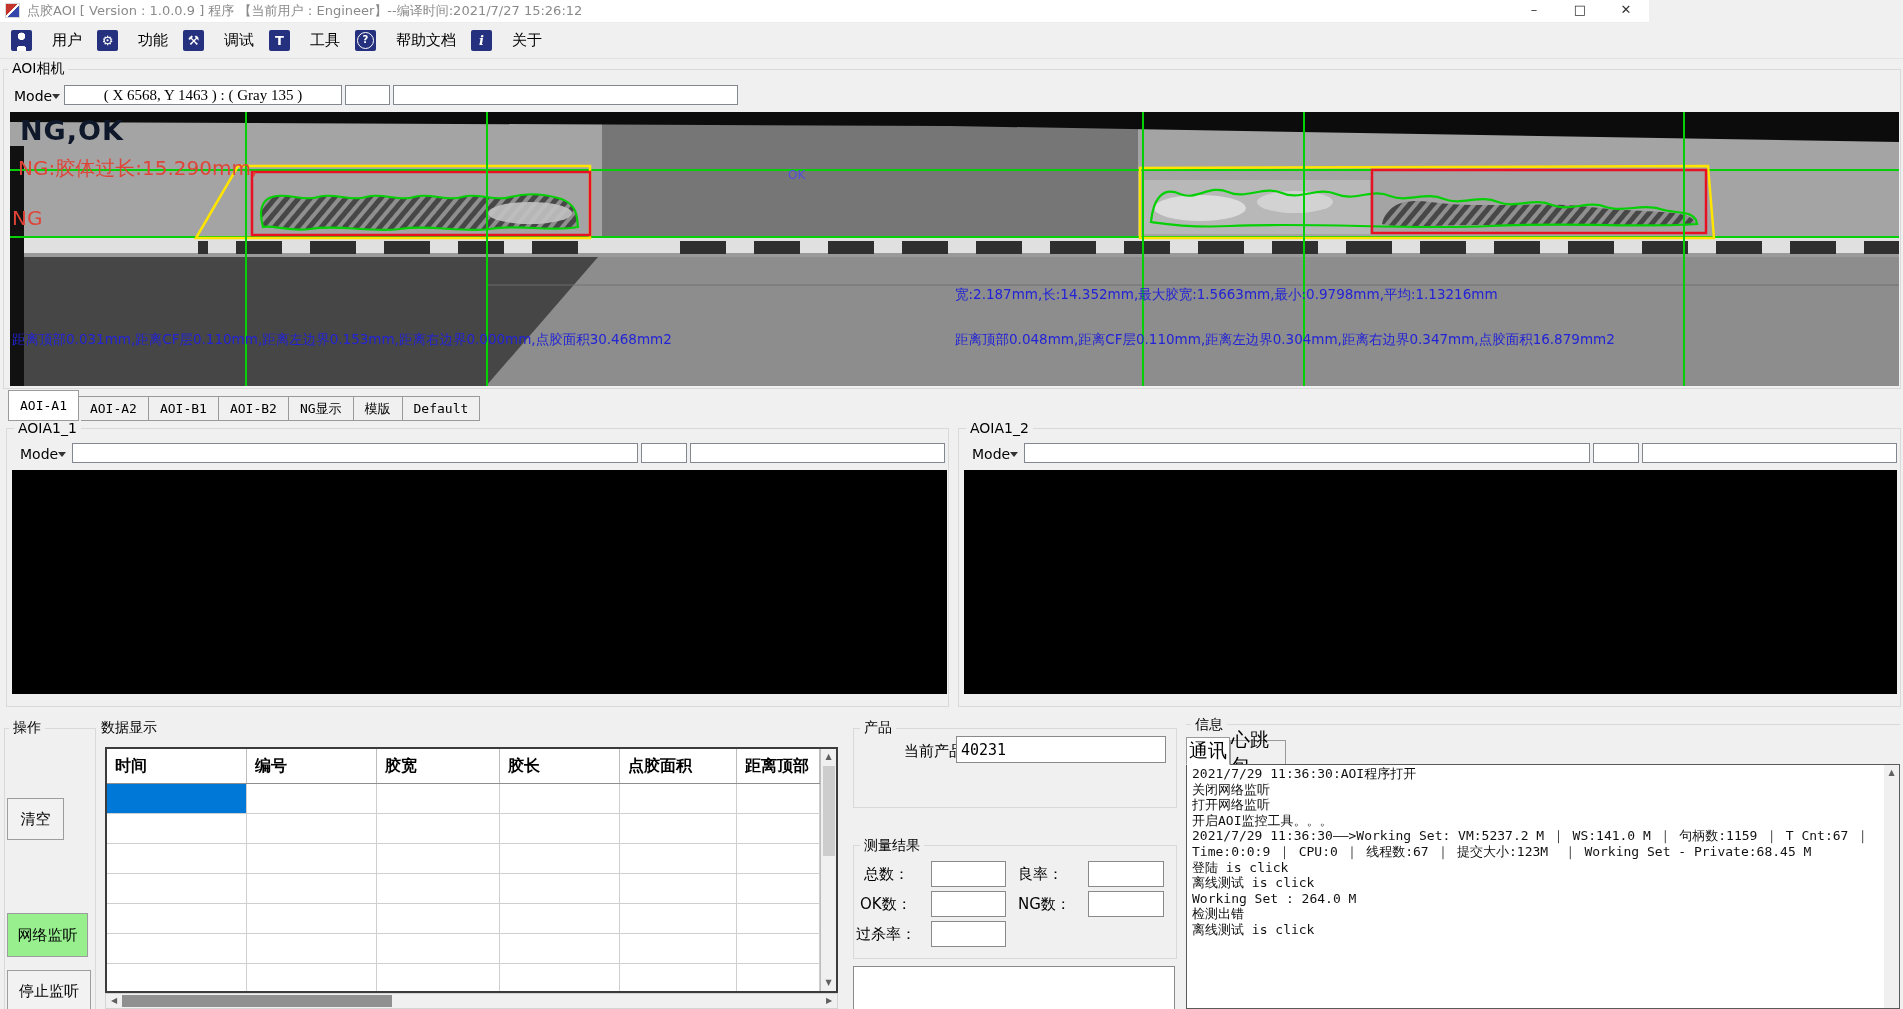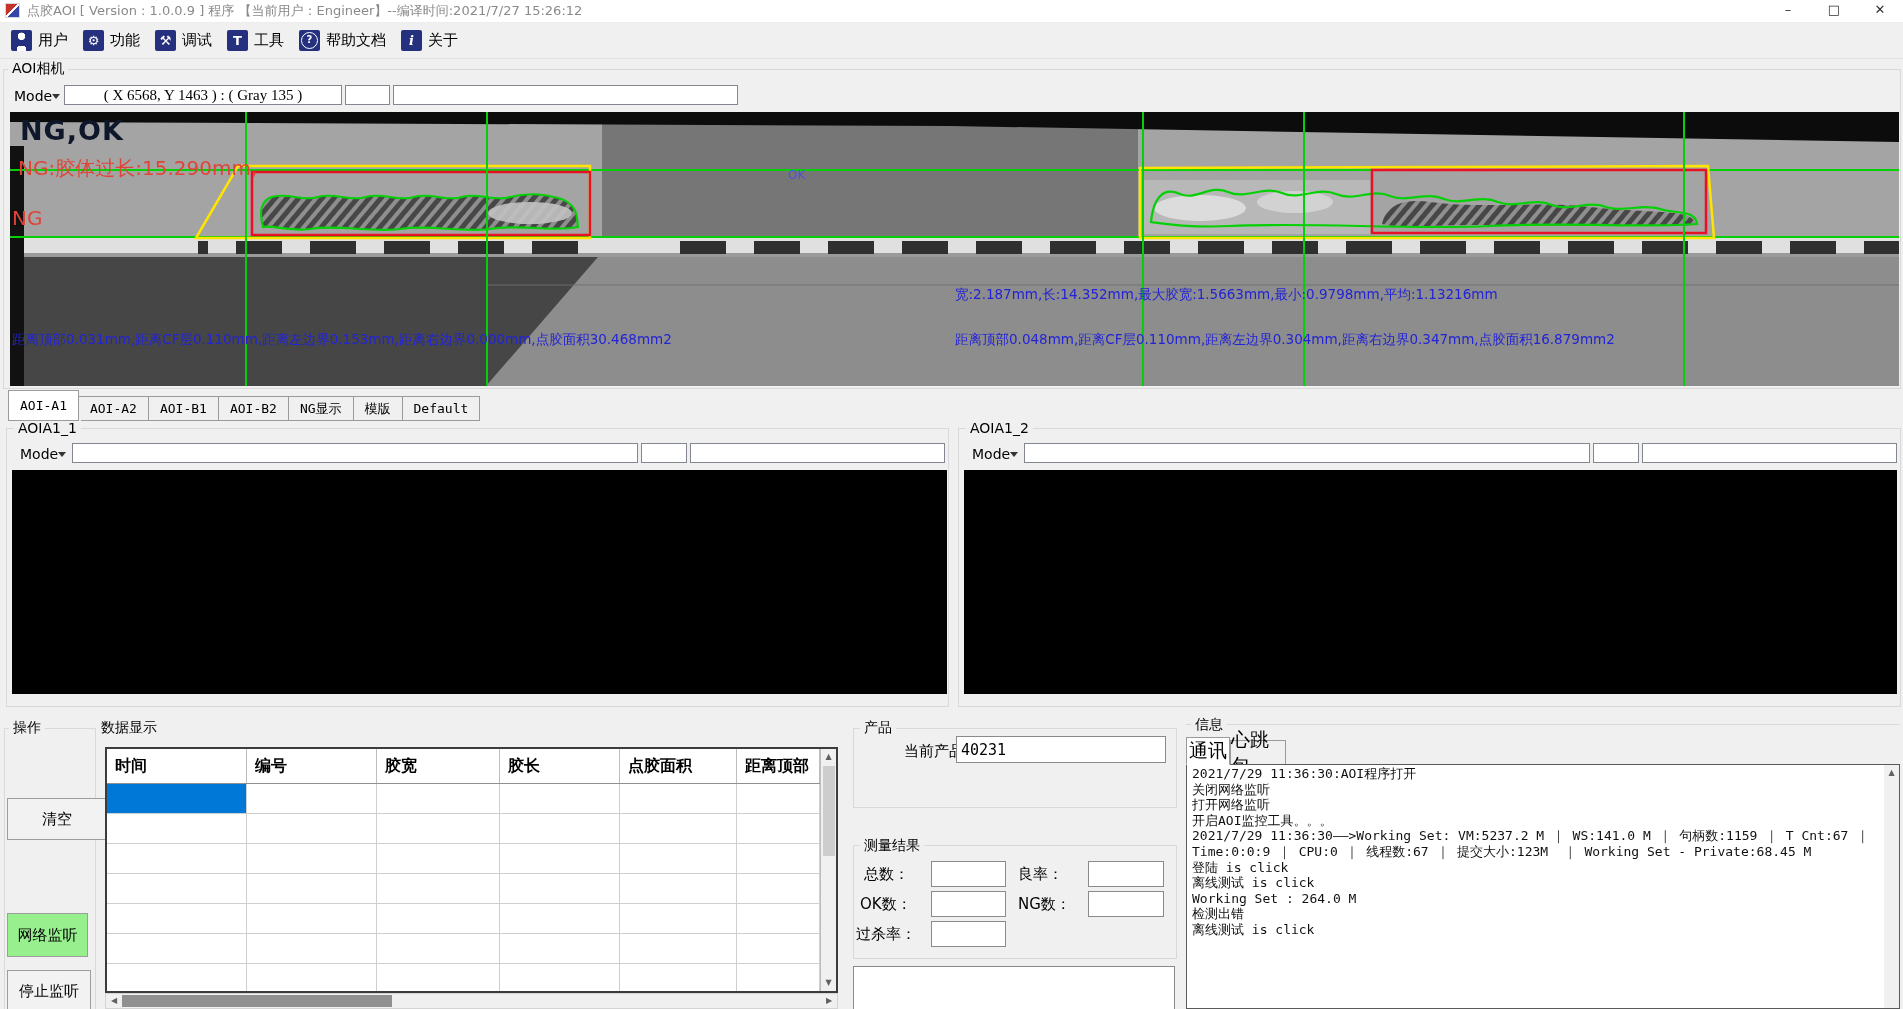--- a/index.html
+++ b/index.html
@@ -2,32 +2,32 @@
 <html><head>
 <meta charset="utf-8">
 <style>
   html,body{margin:0;padding:0;background:#f0f0f0;}
   body{width:1903px;height:1009px;overflow:hidden;
        font-family:"DejaVu Sans","Liberation Sans",sans-serif;font-size:14px;color:#000;}
   .app{position:relative;width:1903px;height:1009px;overflow:hidden;background:#f0f0f0;}
   .a{position:absolute;}
 
   
-  .titlebar{left:0;top:0;width:1903px;height:22px;background:#ffffff;border-bottom:1px solid #ededed;}
+  .titlebar{left:0;top:0;width:1649px;height:22px;background:#ffffff;border-bottom:1px solid #ededed;}
   .app-icon{left:5px;top:3px;width:15px;height:15px;
             background:linear-gradient(135deg,#c5342c 0 44%,#ffffff 44% 56%,#3646ab 56%);
             box-shadow:0 0 0 1px #d8d8d8 inset;}
   .title-text{left:27px;top:0;height:22px;line-height:22px;font-size:13px;color:#8a8a8a;white-space:nowrap;}
   .win-controls{right:0;top:0;height:22px;display:flex;}
   .win-btn{width:46px;height:22px;text-align:center;line-height:20px;font-size:13px;color:#333;}
 
   
   .toolbar{left:0;top:23px;width:1903px;height:36px;display:flex;align-items:center;
            padding-left:8px;gap:9px;border-bottom:1px solid #e2e2e2;background:#f0f0f0;box-sizing:border-box;}
-  .tb-btn{display:flex;align-items:center;gap:6px;padding:2px 3px;font-size:15px;white-space:nowrap;}
+  .tb-btn{display:flex;align-items:center;gap:20px;padding:2px 3px;font-size:15px;white-space:nowrap;}
   .tb-icon{width:21px;height:21px;background:#25317e;color:#fff;display:flex;align-items:center;
            justify-content:center;font-size:13px;font-weight:bold;border-radius:2px;flex:0 0 auto;
            font-family:"DejaVu Sans",sans-serif;}
   .icon-user{background:
       radial-gradient(circle at 50% 30%,#fff 0 3.5px,rgba(0,0,0,0) 4px),
       radial-gradient(ellipse 8px 6px at 50% 92%,#fff 0 60%,rgba(0,0,0,0) 61%),#25317e;}
   .icon-help span{border:1.5px solid #fff;border-radius:50%;width:15px;height:15px;line-height:13px;
                   font-size:10px;display:block;text-align:center;}
   .icon-about{font-family:"DejaVu Serif","Liberation Serif",serif;font-style:italic;}
 
@@ -247,21 +247,21 @@
     <span>Mode</span>
     <span class="dd-arrow"></span>
   </div>
   <input class="a tfield" style="left: 1024px; top: 443px; width: 566px;" value="">
   <input class="a tfield" style="left: 1593px; top: 443px; width: 46px;" value="">
   <input class="a tfield" style="left: 1642px; top: 443px; width: 255px;" value="">
   <div class="a blackview" style="left:964px;top:470px;width:933px;height:224px;"></div>
 
   <div class="a grp" style="left:4px;top:728px;width:90px;height:280px;"></div>
   <div class="a grp-label" style="left:9px;top:719px;">操作</div>
-  <div class="a btn" style="left:7px;top:798px;width:100px;height:42px;">清空</div>
+  <div class="a btn" style="left:7px;top:798px;width:57px;height:42px;">清空</div>
   <div class="a btn green" style="left:7px;top:913px;width:81px;height:44px;">网络监听</div>
   <div class="a btn" style="left:7px;top:970px;width:84px;height:42px;">停止监听</div>
 
   <div class="a grp-label" style="left:97px;top:719px;">数据显示</div>
   <div class="a table">
     <div class="thead">
         <div class="th c0">时间</div>
         <div class="th c1">编号</div>
         <div class="th c2">胶宽</div>
         <div class="th c3">胶长</div>

